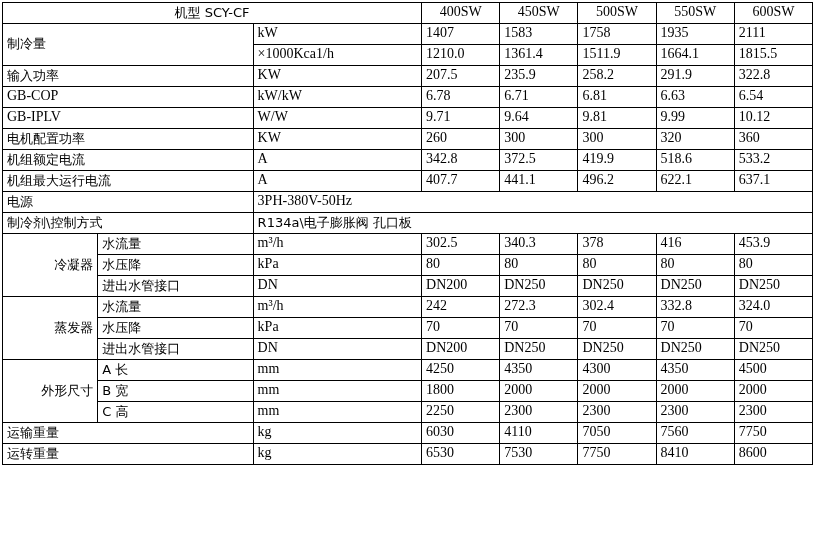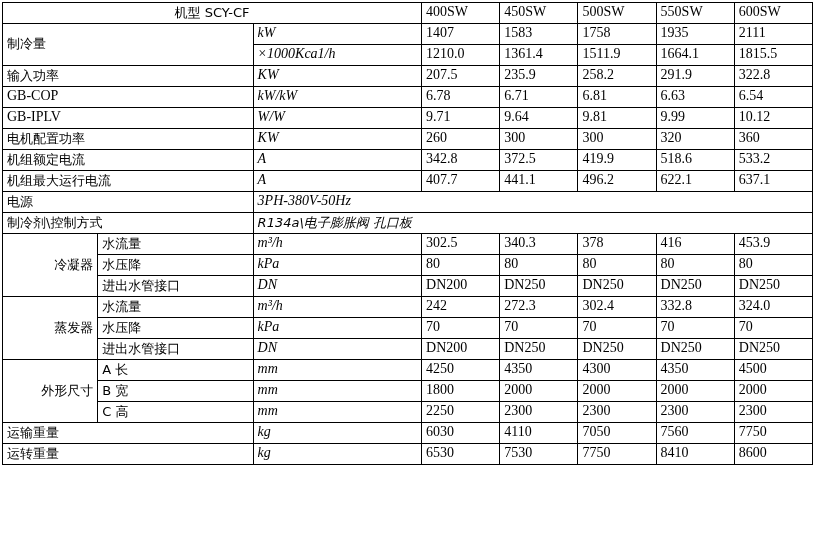--- a/index.html
+++ b/index.html
@@ -39,34 +39,33 @@
   col.c-lbl1 { width: 95px; }
   col.c-lbl2 { width: 155px; }
   col.c-unit { width: 168px; }
   col.c-val  { width: 78px; }
 
   td.label {
     text-align: left;
   }
   td.unit {
     text-align: left;
-    font-style: italic;
   }
   td.val {
     text-align: left;
   }
   td.group {
     text-align: right;
     vertical-align: middle;
   }
   .hdr-model {
     text-align: center;
   }
   .hdr-col {
-    text-align: left;
+    text-align: center;
   }
   .cjk {
     font-family: "DejaVu Sans", "Liberation Sans", sans-serif;
     font-size: 13px;
     margin-top: 23px;
   }
 </style>
 </head>
 <body>
 

